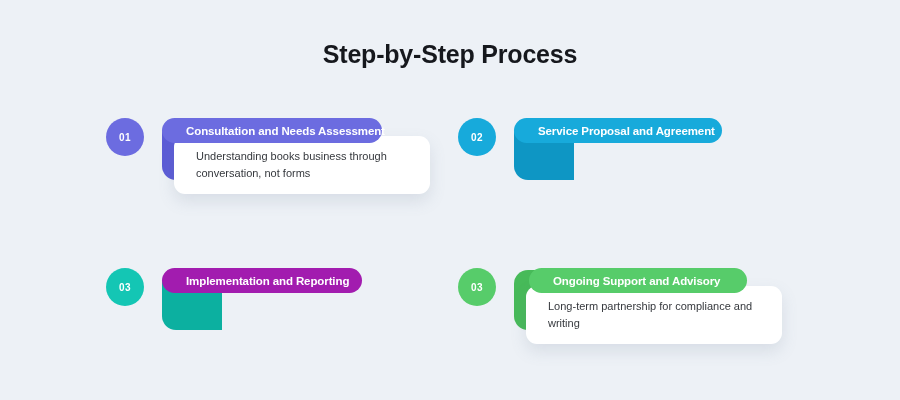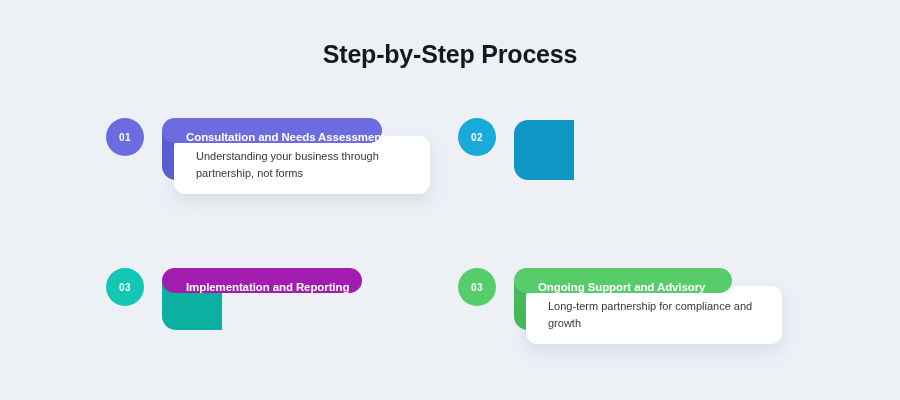--- a/index.html
+++ b/index.html
@@ -90,21 +90,21 @@
 
   
   .step-header {
     position:absolute;
     left:62px;
     top:8px;
     height:25px;
     padding:0 22px 0 24px;
     border-radius:13px;
     display:flex;
-    align-items:flex-end;
+    align-items:center;
     z-index:3;
   }
   .step-header-title {
     color:#ffffff;
     font-size:11.5px;
     font-weight:bold;
     white-space:nowrap;
     letter-spacing:-0.1px;
   }
 
@@ -126,48 +126,51 @@
     padding:0 20px 0 22px;
     font-size:11px;
     line-height:17px;
     color:#35383d;
   }
 
   
   .step-card[data-idx="0"] .step-header { width:220px; }
   .step-card[data-idx="1"] .step-header { width:208px; }
   .step-card[data-idx="2"] .step-header { width:200px; }
-  .step-card[data-idx="3"] .step-header { width:218px; }
+  .step-card[data-idx="3"] .step-header { width:218px;margin-left:15px; }
 </style>
 </head>
 <body style="background: rgb(237, 241, 246);">
 
 <div id="page" style="background: rgb(237, 241, 246);">
 
   <div id="page-title" style="color: rgb(22, 24, 29);">Step-by-Step Process</div>
 
   <div id="steps-grid">
 
     <div class="step-card col-left row-top" data-idx="0">
       <div class="step-tab" style="background: rgb(92, 92, 214);"></div>
       <div class="step-badge" style="background: rgb(108, 108, 224);">
         <span class="step-badge-number">01</span>
       </div>
       <div class="step-header" style="background: rgb(108, 108, 224);">
         <span class="step-header-title">Consultation and Needs Assessment</span>
       </div>
       <div class="step-body">
-        <span class="step-body-text">Understanding your business through partnership, not forms</span>
+        <span class="step-body-text">Understanding books business through conversation, not forms</span>
       </div>
     </div>
 
     <div class="step-card col-right row-top" data-idx="1">
       <div class="step-tab" style="background: rgb(14, 150, 196);"></div>
       <div class="step-badge" style="background: rgb(23, 170, 219);">
         <span class="step-badge-number">02</span>
+      </div>
+      <div class="step-header" style="background: rgb(23, 170, 219);">
+        <span class="step-header-title">Service Proposal and Agreement</span>
       </div>
     </div>
 
     <div class="step-card col-left row-bottom" data-idx="2">
       <div class="step-tab" style="background: rgb(12, 176, 160);"></div>
       <div class="step-badge" style="background: rgb(20, 198, 180);">
         <span class="step-badge-number">03</span>
       </div>
       <div class="step-header" style="background: #a21caf;">
         <span class="step-header-title">Implementation and Reporting</span>
@@ -176,18 +179,18 @@
 
     <div class="step-card col-right row-bottom" data-idx="3">
       <div class="step-tab" style="background: rgb(71, 186, 89);"></div>
       <div class="step-badge" style="background: rgb(87, 204, 106);">
         <span class="step-badge-number">03</span>
       </div>
       <div class="step-header" style="background: rgb(87, 204, 106);">
         <span class="step-header-title">Ongoing Support and Advisory</span>
       </div>
       <div class="step-body">
-        <span class="step-body-text">Long-term partnership for compliance and growth</span>
+        <span class="step-body-text">Long-term partnership for compliance and writing</span>
       </div>
     </div>
 
   </div>
 </div>
 
 </body></html>

